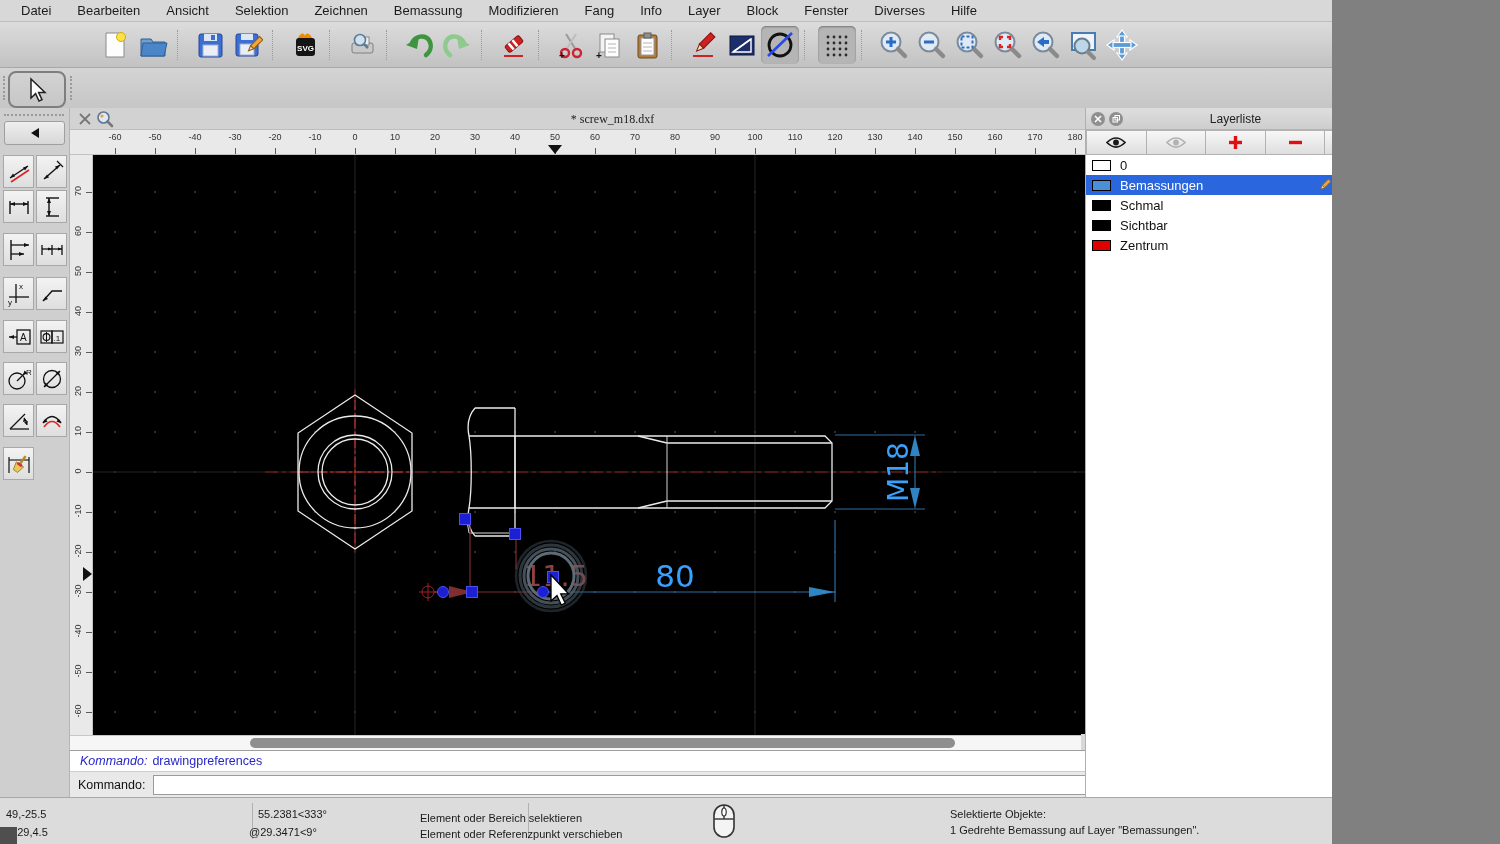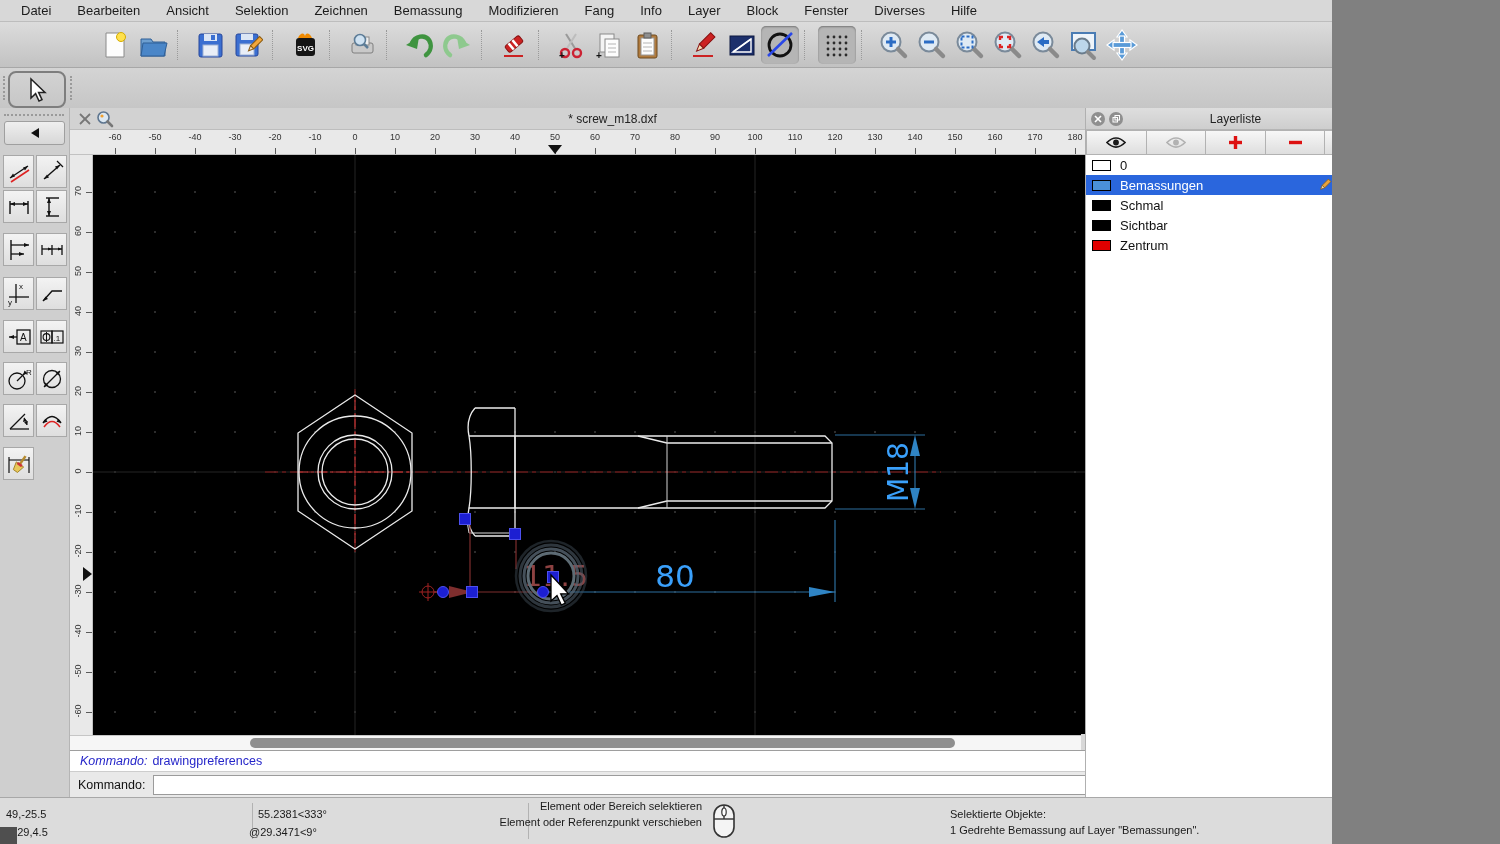--- a/index.html
+++ b/index.html
@@ -25,21 +25,21 @@
   .workspace{position:absolute;left:0;top:108px;width:1500px;height:689px;background:#cfcfcf;}
   
   .palette{position:absolute;left:0;top:0;width:70px;height:689px;background:#cfcfcf;border-right:1px solid #b5b5b5;box-sizing:border-box;}
   .pal-handle{position:absolute;left:4px;top:6px;width:60px;border-top:2px dotted #9a9a9a;}
   .backbtn{position:absolute;left:4px;top:13px;width:61px;height:24px;background:linear-gradient(#efefef,#d7d7d7);
            border:1px solid #9f9f9f;border-radius:3px;display:flex;align-items:center;justify-content:center;box-sizing:border-box;}
   .pb{position:absolute;width:31px;height:33px;background:linear-gradient(#f3f3f3,#dedede);
       border:1px solid #a8a8a8;box-sizing:border-box;display:flex;align-items:center;justify-content:center;}
   
   .center{position:absolute;left:70px;top:0;width:1085px;height:689px;}
-  .tabbar{position:absolute;left:0;top:0;width:1085px;height:22px;background:#d2d2d2;border-bottom:1px solid #bdbdbd;box-sizing:border-box;}
+  .tabbar{position:absolute;left:0;top:0;width:1085px;height:22px;background:#d2d2d2;border-bottom:1px solid #bdbdbd;box-sizing:border-box;font-family:Liberation Serif, serif;}
   .tabtitle{position:absolute;left:0;top:0;width:100%;height:22px;line-height:22px;text-align:center;font-size:12px;color:#222;}
   .hruler{position:absolute;left:0;top:22px;width:1085px;height:25px;background:#e9e9e9;border-bottom:1px solid #c2c2c2;box-sizing:border-box;overflow:hidden;}
   .hlab{position:absolute;top:2px;width:30px;text-align:center;font-size:9px;color:#333;}
   .htick{position:absolute;bottom:0;width:1px;height:6px;background:#5a5a5a;}
   .hmarker{position:absolute;bottom:0;width:0;height:0;border-left:7px solid transparent;border-right:7px solid transparent;border-top:9px solid #111;}
   .canvasrow{position:absolute;left:0;top:47px;width:1085px;height:580px;}
   .vruler{position:absolute;left:0;top:0;width:23px;height:580px;background:#e9e9e9;border-right:1px solid #c2c2c2;box-sizing:border-box;overflow:hidden;}
   .vlab{position:absolute;left:-7px;width:30px;text-align:center;font-size:9px;color:#333;transform:rotate(-90deg);}
   .vtick{position:absolute;right:0;height:1px;width:6px;background:#5a5a5a;}
   .vmarker{position:absolute;right:0;width:0;height:0;border-top:7px solid transparent;border-bottom:7px solid transparent;border-left:9px solid #111;}
@@ -74,21 +74,21 @@
   .rdock{position:absolute;left:1385px;top:0;width:45px;height:689px;background:#c9c9c9;border-left:1px solid #b0b0b0;box-sizing:border-box;}
   .rd-handle{position:absolute;left:8px;top:6px;width:30px;border-top:2px dotted #9a9a9a;}
   .dockbtn{position:absolute;left:3px;width:38px;height:38px;display:flex;align-items:center;justify-content:center;}
   .dockbtn.pressed{background:#b0b0b0;border-radius:5px;box-shadow:inset 0 1px 2px rgba(0,0,0,.3);}
   .rd-sep{position:absolute;left:4px;width:36px;border-top:2px dotted #a8a8a8;}
   
   .statusbar{position:absolute;left:0;top:797px;width:1500px;height:47px;background:#dcdcdc;border-top:1px solid #a8a8a8;box-sizing:border-box;font-size:11px;color:#1a1a1a;}
   .sline{position:absolute;white-space:nowrap;}
   .sdiv{position:absolute;top:5px;height:36px;border-left:1px solid #b2b2b2;}
   .cornersq{position:absolute;left:0;top:29px;width:17px;height:18px;background:#4f4f4f;}
-  .hintbox{position:absolute;left:420px;top:0;width:282px;text-align:right;line-height:16px;}
+  .hintbox{position:absolute;left:420px;top:12px;width:282px;text-align:left;line-height:16px;}
   svg{display:block;}
 </style>
 </head>
 <body>
 
 <div class="app">
 
   <svg width="0" height="0" style="position:absolute">
     <defs>
       <symbol id="sym-eye" viewBox="0 0 22 14">

